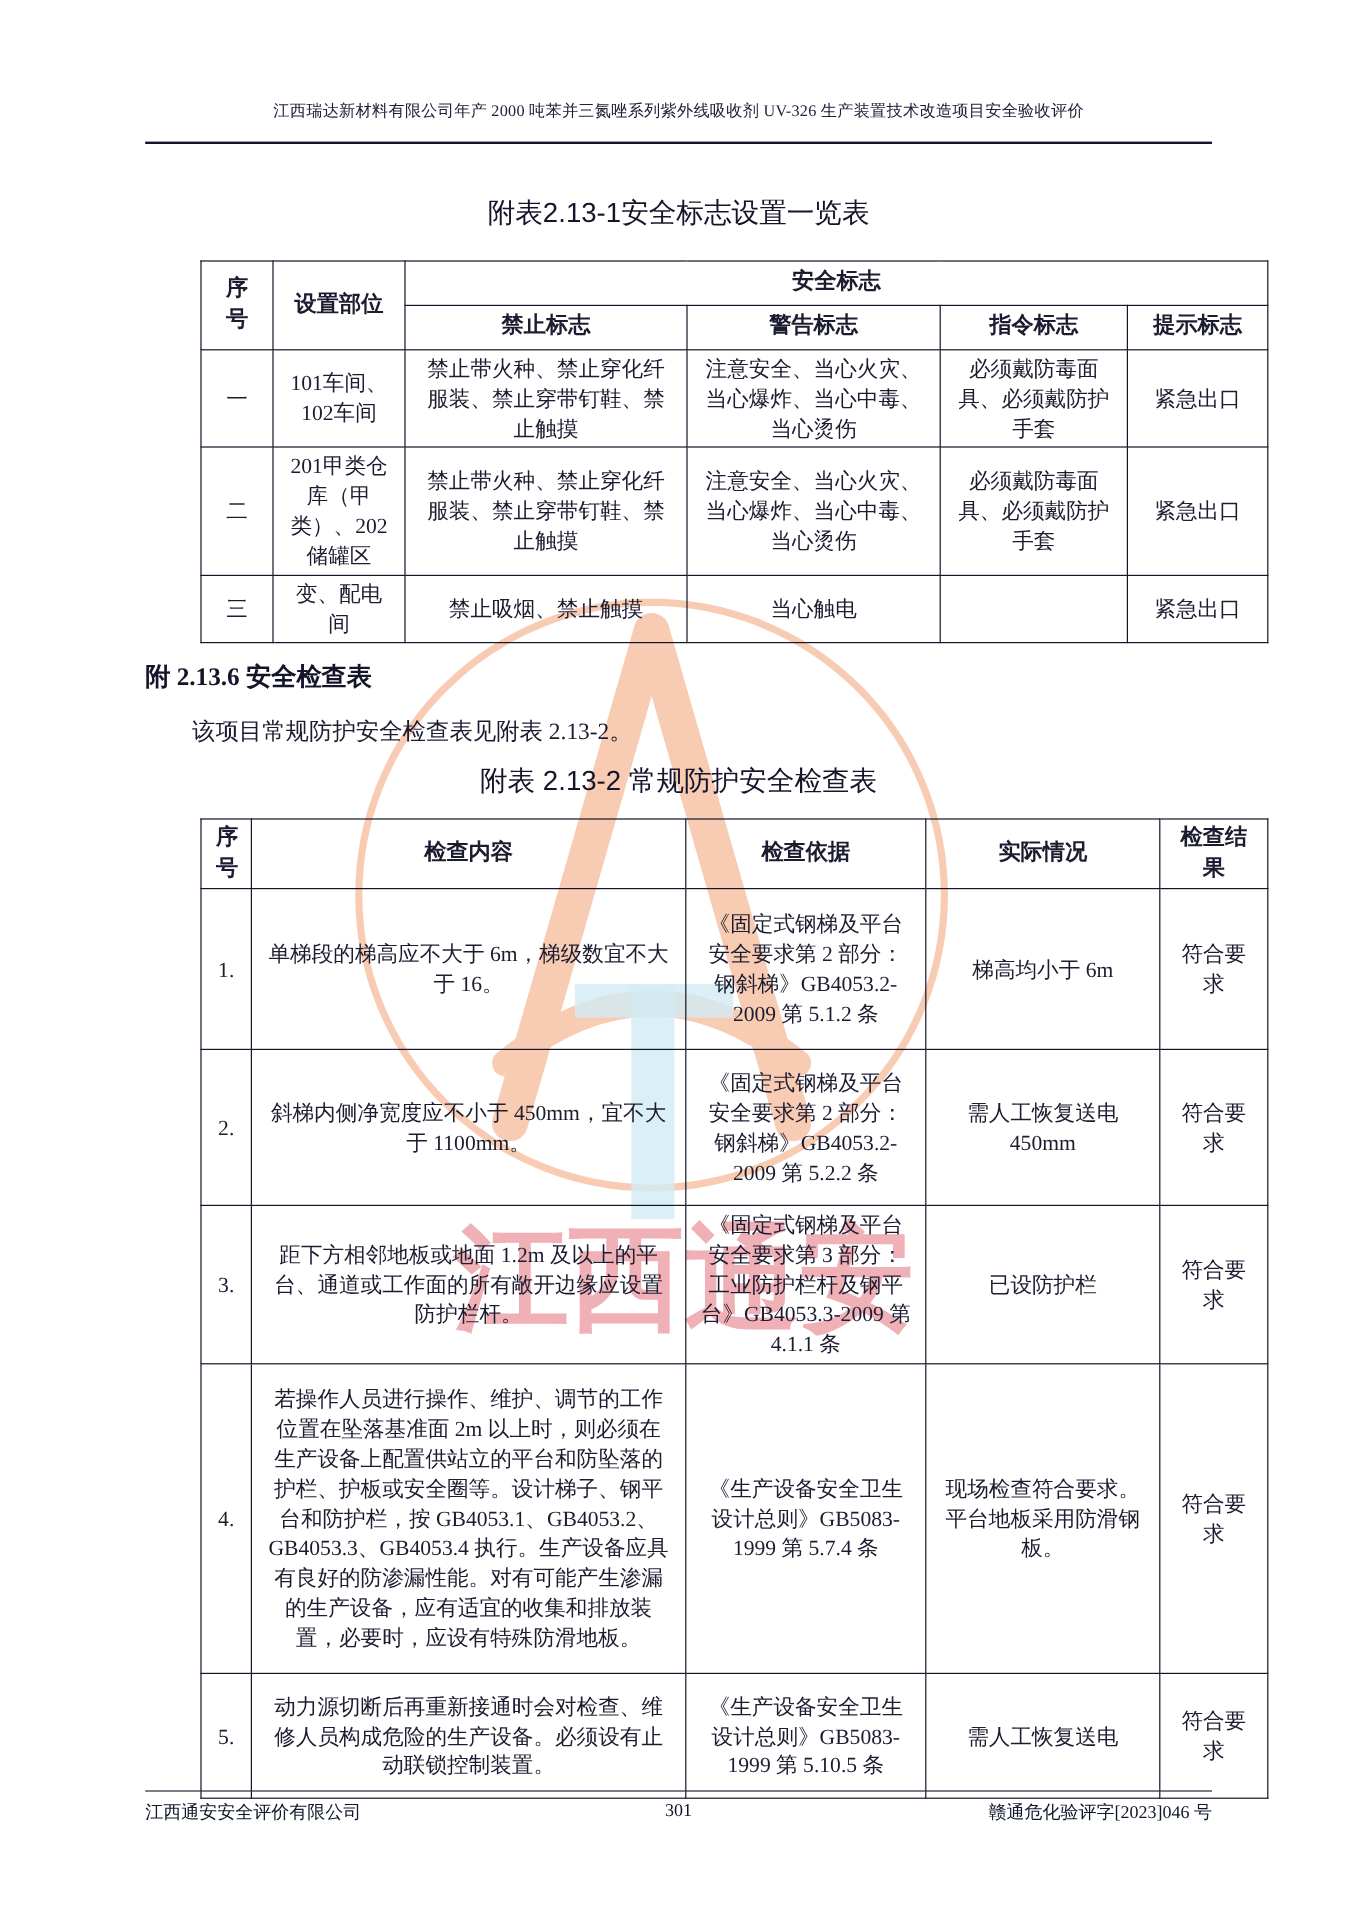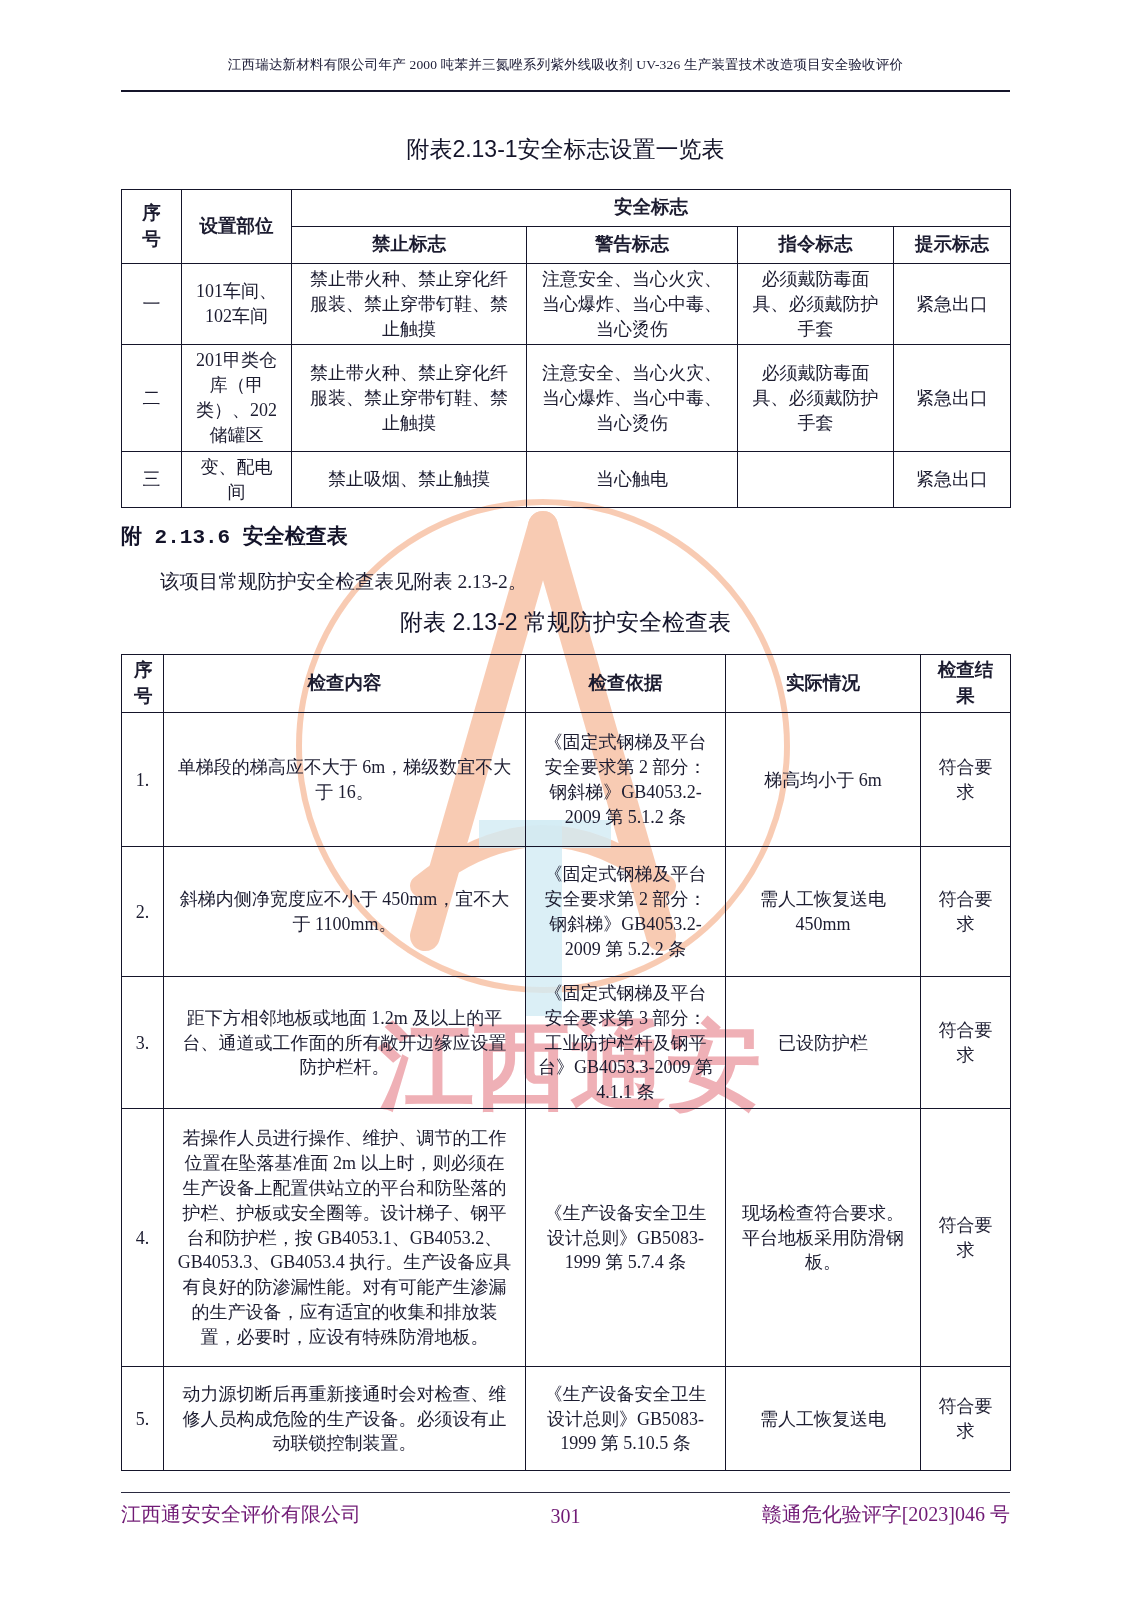--- a/index.html
+++ b/index.html
@@ -17,58 +17,58 @@
   .wm-logo { position:absolute; left:283px; top:468px; opacity:0.5; }
   .wm-text {
     position:absolute; left:378px; top:1018px;
     font-family:"Liberation Sans","DejaVu Sans",sans-serif;
     font-weight:bold; font-size:96px; line-height:1;
     color:rgba(231,138,148,0.68);
     white-space:nowrap;
   }
 
   
-  .content { position:relative; z-index:1; padding:56px 121px 0 121px; }
+  .content { position:relative; z-index:1; padding:84px 121px 0 121px; }
 
   .doc-header {
     text-align:center; font-size:13.5px; letter-spacing:0.2px;
     color:#20203a; white-space:nowrap;
   }
   .header-rule { border-bottom:2px solid #15152a; margin-top:16px; }
 
   .tbl-title {
     text-align:center; font-family:"Liberation Sans","DejaVu Sans",sans-serif;
     font-weight:normal; font-size:23px; color:#14142a;
   }
   .title1 { margin-top:42px; margin-bottom:24px; }
   .title2 { margin-top:12px; margin-bottom:16px; }
 
-  table { width:889px; border-collapse:collapse; table-layout:fixed; }
+  table { width:889px; border-collapse:collapse; table-layout:fixed;margin-left:46px; }
   th, td {
     border:1.5px solid #15152a;
     text-align:center; vertical-align:middle;
     font-size:18px; line-height:1.38; color:#1c1c30;
     padding:3px 12px;
     word-break:break-word;
   }
   th { font-weight:bold; font-size:18.5px; }
 
   .sec-heading {
     margin-top:14px;
-    font-family:Liberation Mono, monospace;
+    font-family:Liberation Serif, serif;
     font-weight:bold; font-size:21px; color:#14142a;
   }
   .sec-para { margin-top:18px; font-size:19.5px; text-indent:2em; color:#1c1c30; }
 
   
   .footer {
     position:absolute; z-index:1; left:121px; right:121px; top:1492px;
     border-top:1.5px solid #2a2a40; padding-top:8px;
-    display:flex; align-items:flex-end;
-    font-size:20px; color:#701a75;
+    display:flex; align-items:flex-start;
+    font-size:15px; color:#0f172a;
   }
   .footer .f-left  { flex:1; text-align:left; }
   .footer .f-page  { flex:0 0 auto; text-align:center; }
   .footer .f-right { flex:1; text-align:right; }
 </style>
 </head>
 <body>
 
 <div class="page">
 

